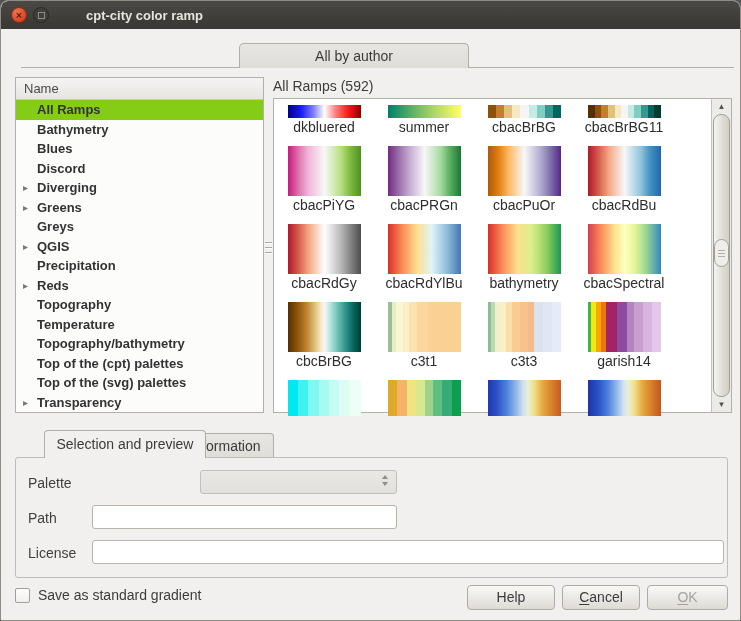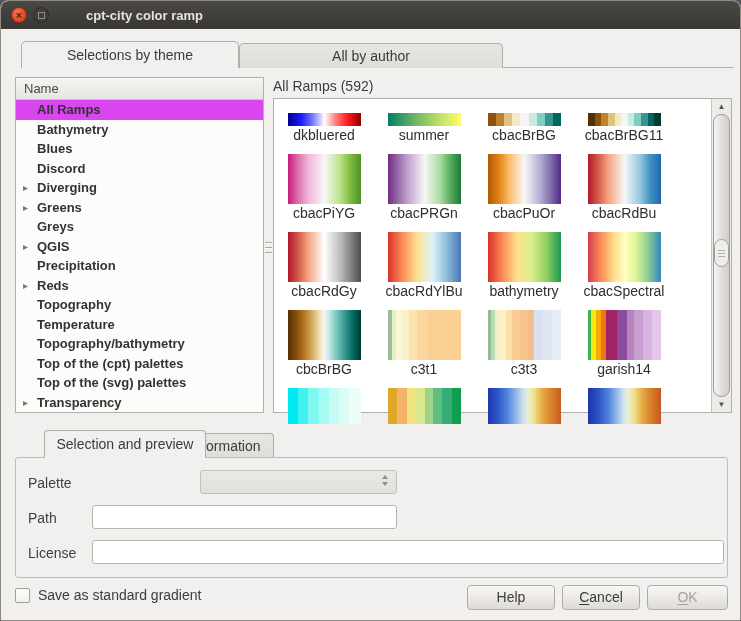--- a/index.html
+++ b/index.html
@@ -18,44 +18,44 @@
   .tb-max { background:#413F3B; border:1px solid #2B2A27; margin-left:6px; }
   .tb-max .sq { width:7px; height:7px; border:1px solid #8E8B85; }
   .tb-title { color:#E8E4DD; font-size:13px; font-weight:bold; margin-left:37px; }
 
   
   .tabline { position:absolute; left:20px; top:66px; width:713px; height:1px; background:#B4B1AA; }
   .tab { position:absolute; border:1px solid #B1AEA7; border-bottom:none;
          border-radius:5px 5px 0 0; text-align:center; font-size:14px; color:#3B3B3B; }
   .tab-active { left:20px; top:40px; width:218px; height:27px; background:#F1F0EE;
                 line-height:27px; z-index:2; }
-  .tab-inactive { left:238px; top:42px; width:264px; height:25px;
+  .tab-inactive { left:238px; top:42px; width:230px; height:25px;
                   background:linear-gradient(#E8E6E2,#DFDDD8); line-height:24px; }
 
   
   .tree-panel { position:absolute; left:14px; top:76px; width:249px; height:336px;
                 background:#FCFCFB; border:1px solid #B3B0A9; }
   .tree-header { height:22px; background:linear-gradient(#F5F4F2,#E7E5E1);
                  border-bottom:1px solid #C9C6C0; font-size:13px; color:#4A4A4A;
                  padding-left:8px; line-height:21px; }
   .tree-item { height:19.5px; display:flex; align-items:center; font-size:13px;
                font-weight:bold; color:#333; cursor:default; }
   .tree-item .arrow { width:14px; margin-left:7px; font-size:10px; color:#7A7772;
                       text-align:left; flex:0 0 14px; }
   .tree-item .lbl { margin-left:0; white-space:nowrap; }
-  .tree-item.selected { background:#d946ef; }
+  .tree-item.selected { background:#84cc16; }
 
   .splitter-grip { position:absolute; left:264px; top:239px; width:7px; height:15px;
                    background:repeating-linear-gradient(#F1F0EE 0 2px,#ACA9A3 2px 3px,#FBFBFA 3px 4px,#F1F0EE 4px 5px); }
 
   
   .ramps-label { position:absolute; left:272px; top:77px; font-size:14px; color:#3C3C3C; }
   .ramps-panel { position:absolute; left:272px; top:97px; width:459px; height:315px;
                  background:#FFFFFF; border:1px solid #B3B0A9; }
-  .ramps-content { position:absolute; left:0; top:12px; width:437px; height:313px; overflow:hidden; }
+  .ramps-content { position:absolute; left:0; top:4px; width:437px; height:313px; overflow:hidden; }
   .ramp-row { display:flex; }
   .ramp-cell { width:100px; display:flex; flex-direction:column; align-items:center; }
   .ramp-swatch { width:73px; height:50px; }
   .row-partial-top { margin-top:2px; }
   .row-partial-top .ramp-swatch { height:13px; }
   .row-full { margin-top:10px; }
   .row-partial-bottom { margin-top:10px; }
   .ramp-name { font-size:14px; color:#2E2E2E; line-height:18px; white-space:nowrap; }
 
   
@@ -115,21 +115,20 @@
     <div class="tb-btn tb-close">
       <span>×</span>
     </div>
     <div class="tb-btn tb-max">
       <span class="sq"></span>
     </div>
     <div class="tb-title">cpt-city color ramp</div>
   </div>
 
   <div class="tabline"></div>
-  <div class="tab tab-active">Selections by theme</div>
   <div class="tab tab-inactive">All by author</div>
 
   <div class="tree-panel">
     <div class="tree-header">Name</div>
     <div id="treeBody">
         <div class="tree-item selected">
           <span class="arrow"></span>
           <span class="lbl">All Ramps</span>
         </div>
         <div class="tree-item">

